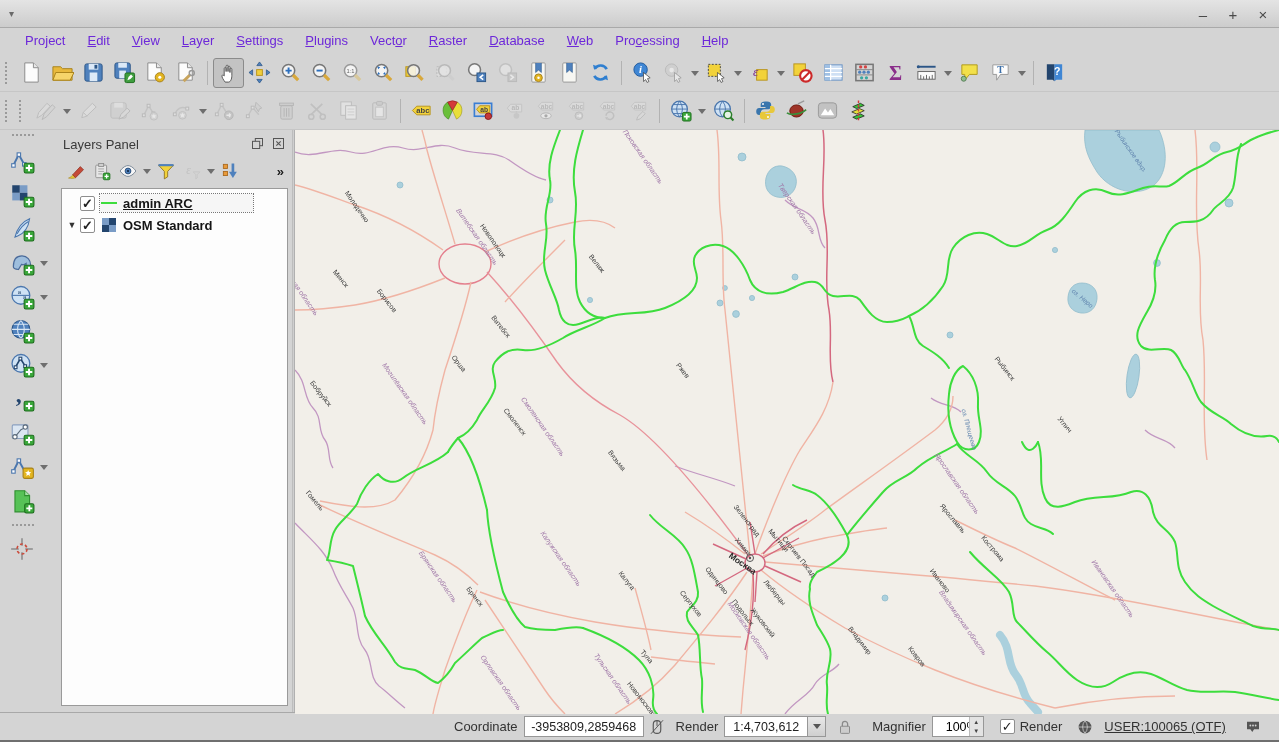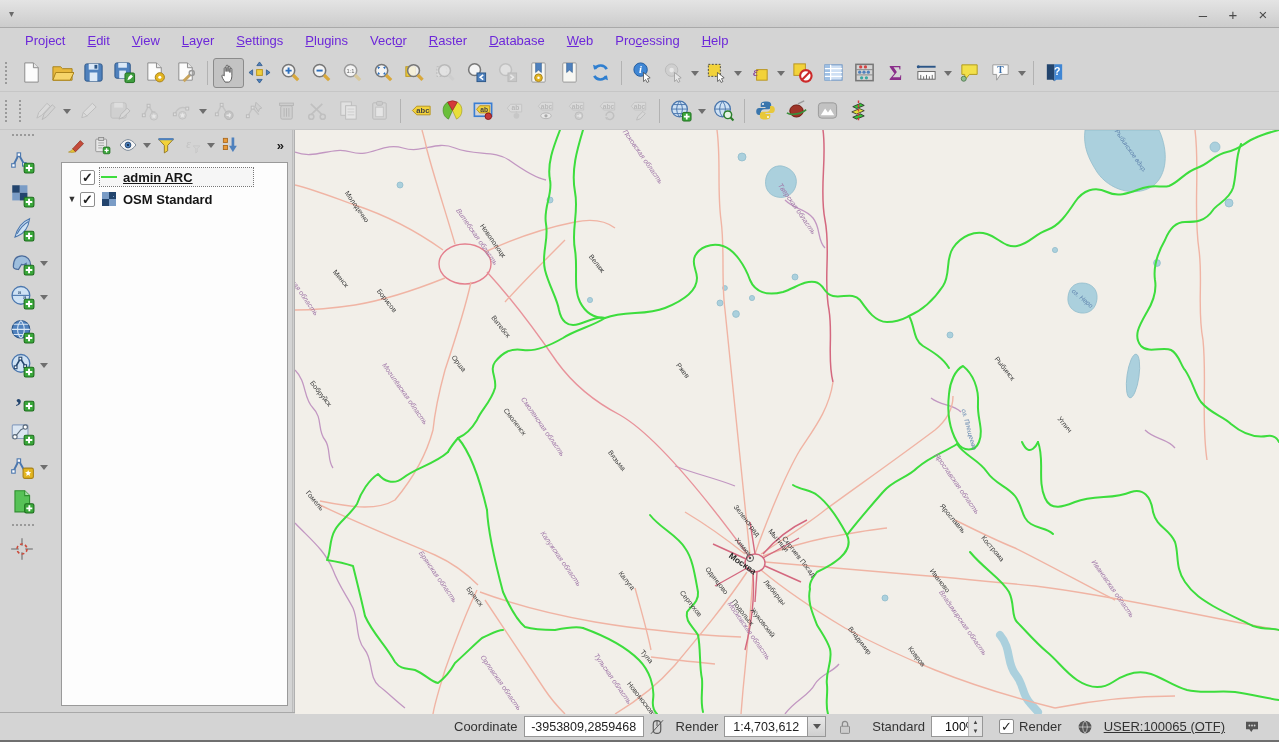--- a/index.html
+++ b/index.html
@@ -1055,20 +1055,29 @@
         <span class="tbwrap">
           <button class="tb">
             <svg>
               <use href="#i-crosshair"></use>
             </svg>
           </button>
         </span>
       </div>
 
     <div class="panel">
+      <div class="panel-header">
+        <span class="ptitle">Layers Panel</span>
+        <button class="phbtn"><svg>
+              <use href="#i-float"></use>
+            </svg></button>
+        <button class="phbtn"><svg>
+              <use href="#i-close-x"></use>
+            </svg></button>
+      </div>
       <div class="ptoolbar" id="panel-toolbar">
           <span class="tbwrap">
             <button class="tb">
               <svg>
                 <use href="#i-brush"></use>
               </svg>
             </button>
           </span>
           <span class="tbwrap">
             <button class="tb">
@@ -1301,21 +1310,21 @@
     <input class="sinput coord" value="-3953809,2859468" style="">
     <svg class="sicon">
         <use href="#i-mouse-coord"></use>
       </svg>
     <span class="slabel" style="margin-left:6px">Render</span>
     <input class="sinput scale" value="1:4,703,612" style="">
     <span class="combo-dd"></span>
     <svg class="sicon" style="margin-left:10px">
         <use href="#i-lock"></use>
       </svg>
-    <span class="slabel">Standard</span>
+    <span class="slabel">Magnifier</span>
     <span class="spinbox">
       <input value="100%" style="">
       <span class="spinbtns">
           <div>▲</div>
           <div>▼</div>
         </span>
     </span>
     <span class="sbcheck">✓</span>
     <span>Render</span>
     <svg class="sicon" style="margin-left:14px">

